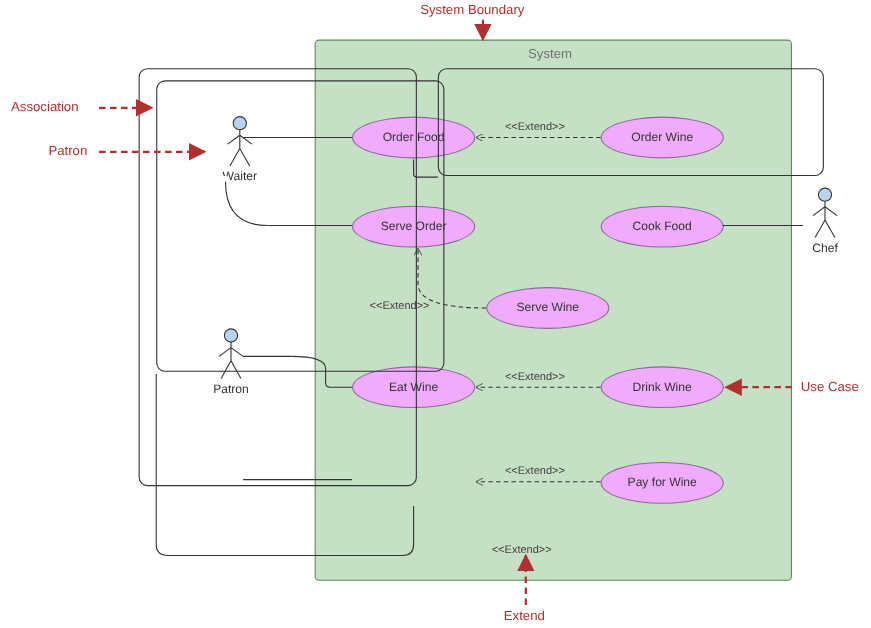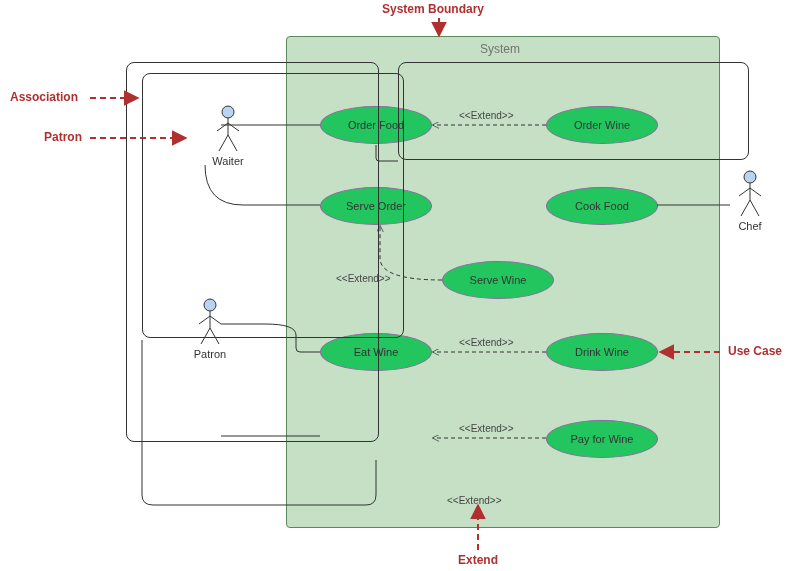--- a/index.html
+++ b/index.html
@@ -1,23 +1,23 @@
 <!DOCTYPE html>
 <html><head>
 <meta charset="utf-8">
 <style>
 body{margin:0;font-family:Verdana,Arial,sans-serif;font-size:11px;color:#333;background:#fff}
 .canvas{position:relative;width:792px;height:571px}
 .system{position:absolute;background:#c5e0c5;border:1px solid #5a8a5a;border-radius:4px}
 .system-label{position:absolute;font-size:12px;color:#737373}
-.usecase{position:absolute;width:110px;height:36px;background:#22c55e;border:1px solid #8a6a9a;border-radius:50%;display:flex;align-items:center;justify-content:center;font-size:11px;text-align:center}
+.usecase{position:absolute;width:110px;height:36px;background:#f0abfc;border:1px solid #8a6a9a;border-radius:50%;display:flex;align-items:center;justify-content:center;font-size:11px;text-align:center}
 .actor{position:absolute;width:40px;text-align:center}
 .actor svg{display:block;margin:0 auto}
 .actor-label{font-size:11px;margin-top:2px}
-.callout{position:absolute;color:#b03030;font-weight:bold;font-size:12px}
+.callout{position:absolute;color:#b03030;font-weight:normal;font-size:12px}
 .ext-label-h{position:absolute;font-size:10px;color:#444}
 .ext-label-v{position:absolute;font-size:10px;color:#444}
 svg.lines{position:absolute;top:0;left:0;pointer-events:none}
 .assoc-box{position:absolute;border:1px solid #333;border-radius:8px;background:transparent}
 </style>
 </head>
 <body>
 
 <div class="canvas">
 
@@ -26,21 +26,21 @@
 
   <div class="usecase" style="left:320px;top:106px">Order Food</div>
   <div class="usecase" style="left:546px;top:106px">Order Wine</div>
   <div class="usecase" style="left:320px;top:187px">Serve Order</div>
   <div class="usecase" style="left:546px;top:187px">Cook Food</div>
   <div class="usecase" style="left:442px;top:261px">Serve Wine</div>
   <div class="usecase" style="left:320px;top:333px">Eat Wine</div>
   <div class="usecase" style="left:546px;top:333px">Drink Wine</div>
   <div class="usecase" style="left:546px;top:420px">Pay for Wine</div>
 
-  <div class="actor" style="left:208px;top:105px">
+  <div class="actor" style="left:198px;top:105px">
     <svg width="30" height="48">
         <circle cx="15" cy="7" r="6" fill="#b8d4f0" stroke="#333"></circle>
         <line x1="15" y1="13" x2="15" y2="30" stroke="#333"></line>
         <line x1="15" y1="18" x2="4" y2="26" stroke="#333"></line>
         <line x1="15" y1="18" x2="26" y2="26" stroke="#333"></line>
         <line x1="15" y1="30" x2="6" y2="46" stroke="#333"></line>
         <line x1="15" y1="30" x2="24" y2="46" stroke="#333"></line>
       </svg>
     <div class="actor-label">Waiter</div>
   </div>

